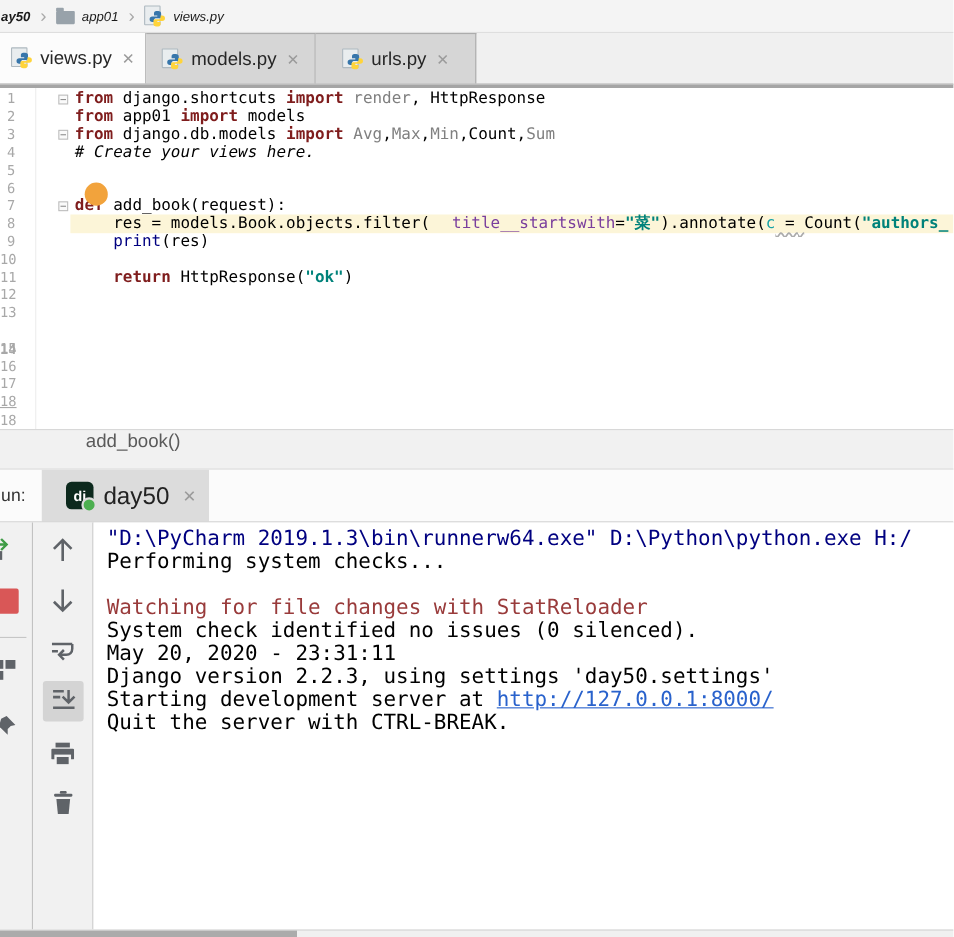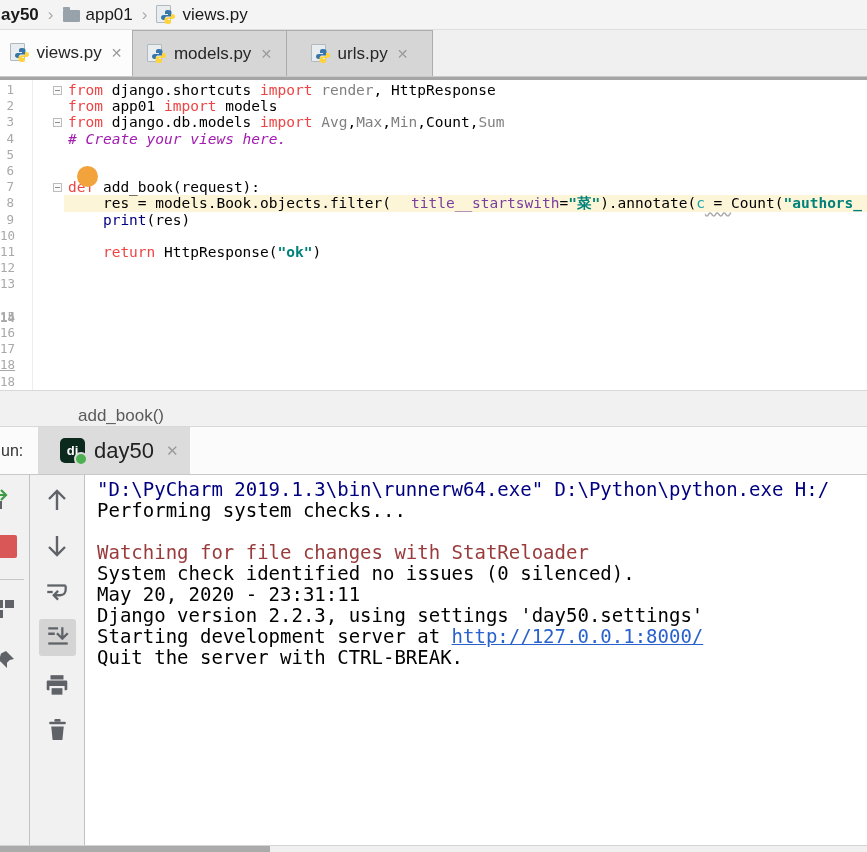--- a/index.html
+++ b/index.html
@@ -2,21 +2,21 @@
 <html><head>
 <meta charset="utf-8">
 <style>
   html,body{margin:0;padding:0;background:#fff;}
   .app{position:relative;width:867px;height:852px;overflow:hidden;background:#fff;
        font-family:"Liberation Sans",sans-serif;-webkit-font-smoothing:antialiased;}
 
   
   .crumbbar{position:absolute;left:0;top:0;width:867px;height:30px;background:#F4F4F4;
             border-bottom:1px solid #DEDEDE;display:flex;align-items:center;gap:7px;padding-left:1px;box-sizing:border-box;}
-  .crumb{font-size:17px;color:#1A1A1A;display:flex;align-items:center;gap:6px;cursor:pointer;}
+  .crumb{font-size:12px;color:#1A1A1A;display:flex;align-items:center;gap:6px;cursor:pointer;font-style:italic;}
   .crumb.first{font-weight:bold;}
   .chev{font-size:17px;color:#A9A9A9;margin:0 2px;}
   .folder-ic{width:17px;height:12px;background:#98A2AA;border-radius:1px;position:relative;margin-top:2px;}
   .folder-ic::before{content:"";position:absolute;left:0;top:-3px;width:7px;height:3px;background:#98A2AA;border-radius:1px 1px 0 0;}
   .pyfile{position:relative;width:20px;height:20px;display:inline-block;}
   .pyfile .page{position:absolute;left:0;top:0;width:13px;height:16px;background:#E9EDEF;border:1px solid #AEB9C0;border-radius:1px;}
   .pyfile svg{position:absolute;right:0;bottom:0;}
 
   
   .tabbar{position:absolute;left:0;top:30px;width:867px;height:46px;background:#F0F0F0;display:flex;}
@@ -32,35 +32,35 @@
   
   .editor{position:absolute;left:0;top:80px;width:867px;height:310px;background:#fff;overflow:hidden;}
   .gutline{position:absolute;left:32px;top:0;width:1px;height:310px;background:#EDEDED;}
   .hl{position:absolute;left:64px;right:0;height:17px;background:#FCF5D8;}
   .ln{position:absolute;left:0;width:14px;text-align:right;font-family:"DejaVu Sans Mono",monospace;
       font-size:12.5px;color:#A8A8A8;line-height:16.2px;}
   .fold{position:absolute;left:53px;width:9px;height:9px;border:1px solid #BDBDBD;background:#FAFAFA;box-sizing:border-box;}
   .fold::after{content:"";position:absolute;left:1px;top:3px;width:5px;height:1px;background:#8F8F8F;}
   .code-line{position:absolute;left:68px;white-space:pre;font-family:"DejaVu Sans Mono",monospace;
              font-size:14.5px;line-height:16.2px;}
-  .t-k{color:#ef4444;font-weight:normal;}
+  .t-k{color:#7f1d1d;font-weight:bold;}
   .t-b{color:#000080;}
   .t-p{color:#000000;}
   .t-g{color:#808080;}
-  .t-c{color:#a21caf;font-style:italic;margin-top:24px;}
+  .t-c{color:#000000;font-style:italic;margin-top:24px;}
   .t-s{color:#00827A;font-weight:bold;}
   .t-a{color:#7A3E9D;margin-left:20px;}
   .t-v{color:#17A2A6;}
   .t-w{text-decoration:underline;text-decoration-style:wavy;text-decoration-color:#ABABAB;text-underline-offset:3px;}
   .bulb{position:absolute;left:77px;top:86px;width:21px;height:21px;border-radius:50%;background:#F2A33C;z-index:5;}
 
   
   .ctxbar{position:absolute;left:0;top:390px;width:867px;height:37px;background:#F1F1F1;
           border-top:1px solid #D8D8D8;border-bottom:1px solid #D8D8D8;box-sizing:border-box;
-          display:flex;align-items:flex-end;}
+          display:flex;align-items:flex-start;}
   .ctxbar span{margin-left:78px;font-size:17px;color:#5A5A5A;}
 
   
   .runbar{position:absolute;left:0;top:427px;width:867px;height:47px;background:#FBFBFB;}
   .runlabel{position:absolute;left:1px;top:0;height:47px;display:flex;align-items:center;font-size:16px;color:#333;}
   .runtab{position:absolute;left:38px;top:0;width:152px;height:47px;background:#DCDCDC;
           display:flex;align-items:center;cursor:pointer;}
   .djic{position:relative;width:25px;height:25px;margin-left:22px;background:#0C291D;border-radius:5px;
         display:flex;align-items:center;justify-content:center;}
   .djic b{color:#fff;font-size:13px;font-family:"Liberation Sans",sans-serif;}

